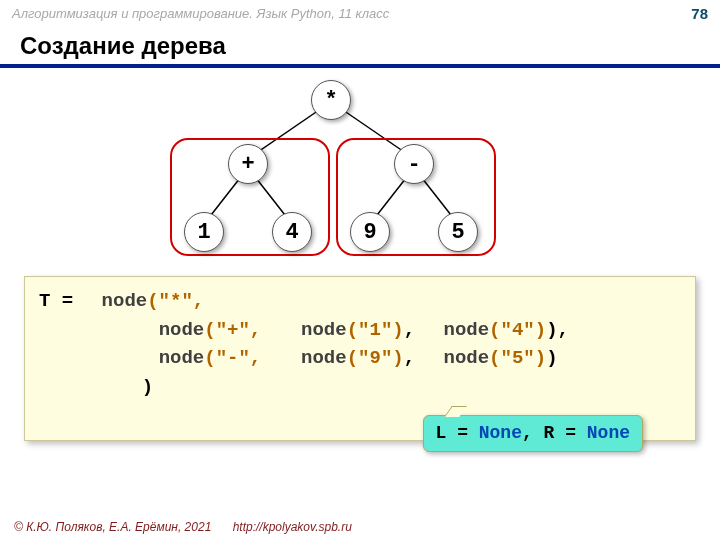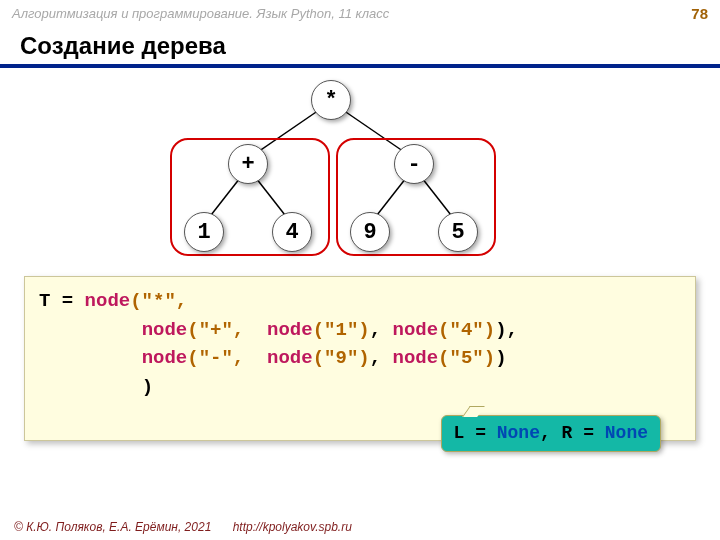--- a/index.html
+++ b/index.html
@@ -13,21 +13,21 @@
   .header {
     width: 100%; height: 26px;
     background: #fff;
     display: flex; justify-content: space-between; align-items: center;
     padding: 0 12px;
     color: #a8a8a8;
     font-style: italic;
     font-size: 13px;
     gap: 9px;
   }
-  .header .pnum { font-weight: bold; color: #a16207; font-style: normal; font-size: 15px; }
+  .header .pnum { font-weight: bold; color: #0c4a6e; font-style: normal; font-size: 15px; }
   .title {
     font-size: 24px; font-weight: bold;
     margin: 6px 20px 4px 20px;
   }
   .thick-hr { height: 4px; background: #00238b; margin: 0 0 0 0; }
 
   
   .tree-wrap {
     position: relative;
     width: 100%; height: 190px;
@@ -60,26 +60,26 @@
     border: 1px solid #ccc69a;
     box-shadow: 3px 3px 6px rgba(0,0,0,0.25);
     padding: 10px 14px 10px 14px;
     font-family: "Courier New", monospace;
     font-size: 19px;
     font-weight: bold;
     line-height: 1.5;
     white-space: pre;
     position: relative;
   }
-  .kw-node { color: #be185d; }
+  .kw-node { color: #404040; margin-left: 17px; }
   .str     { color: #b06400; }
   .callout {
     position: absolute;
-    right: 34px; bottom: -12px;
-    background: #14b8a6;
+    right: 52px; bottom: -12px;
+    background: #5eead4;
     border: 1px solid #b0a860;
     border-radius: 6px;
     box-shadow: 2px 2px 5px rgba(0,0,0,0.3);
     padding: 4px 12px;
     font-family: "Courier New", monospace;
     font-weight: bold; font-size: 18px;
   }
   .callout .none { color: #0047b3; }
   .callout::before {
     content: "";

